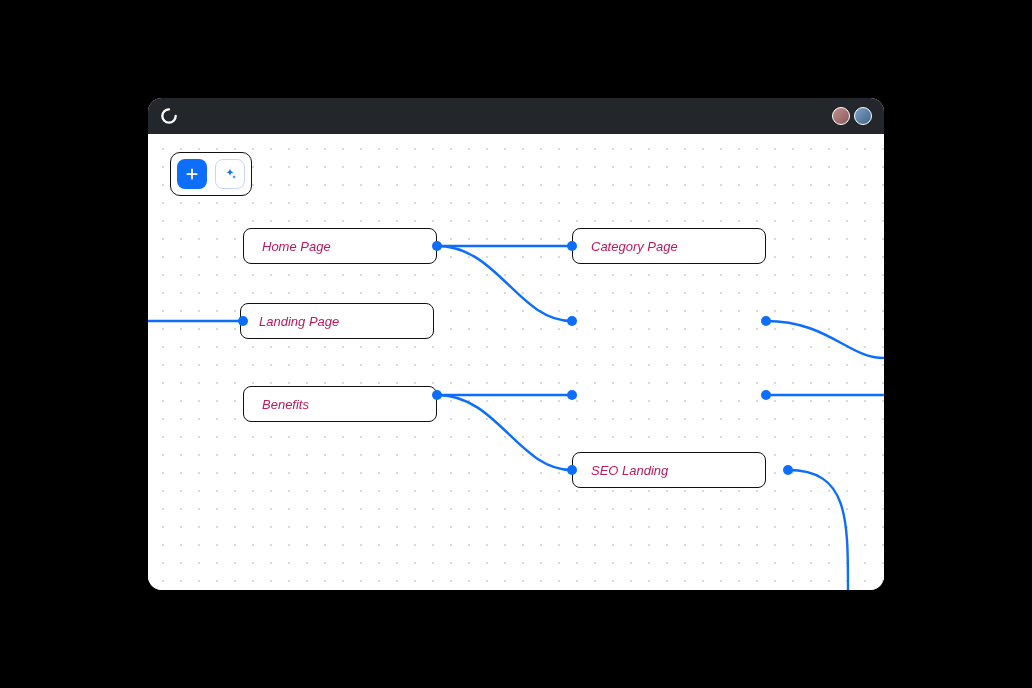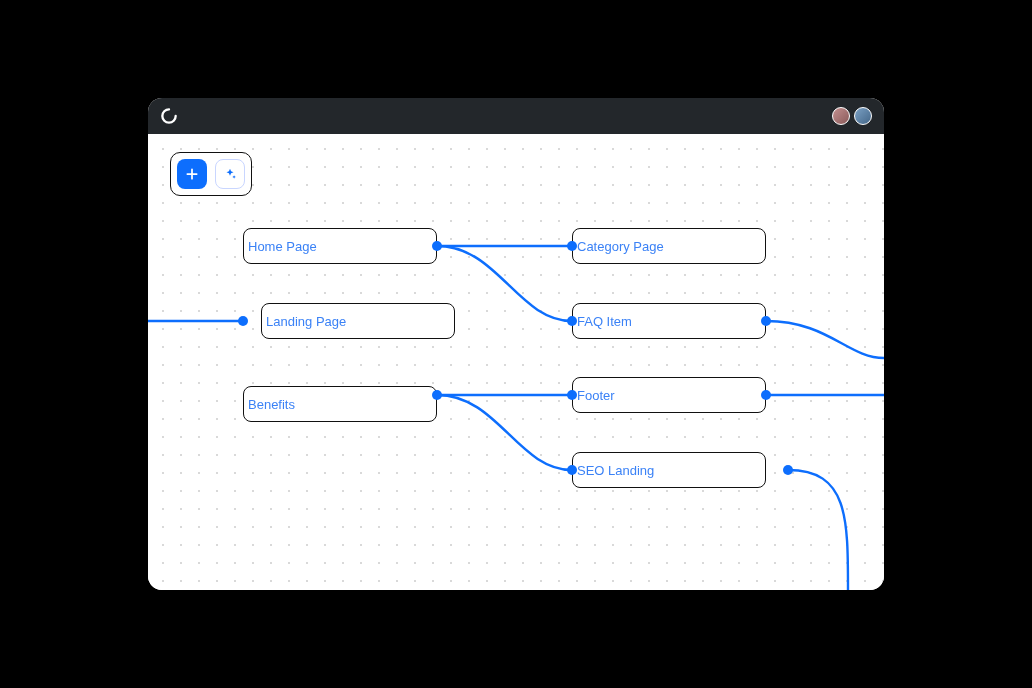--- a/index.html
+++ b/index.html
@@ -54,24 +54,25 @@
   .tool-btn.secondary { background:#fff; border:1px solid #c9d6ff; }
 
   
   .node {
     position: absolute;
     width: 194px; height: 36px;
     border: 1.5px solid #111;
     border-radius: 8px;
     background: #fff;
     display:flex; align-items:center;
-    padding: 0 4px;
-    font-size: 13px; color:#3b82f6;
+    padding: 0 18px;
+    font-size: 13px; color:#be185d;
     z-index: 4;
     cursor: move;
+    font-style: italic;
   }
 
   
   .dot {
     position:absolute; width:10px; height:10px; border-radius:50%;
     background:#0d6efd; z-index:5;
     transform: translate(-50%,-50%);
   }
 
   
@@ -128,35 +129,29 @@
       <path d="M618 223 C680 223, 700 260, 736 260"></path>
 
       <path d="M618 297 C680 297, 700 297, 736 297"></path>
 
       <path d="M640 372 C700 372, 700 420, 700 492"></path>
     </svg>
 
     <div class="node" style="left:95px; top:130px">
       <span>Home Page</span>
     </div>
-    <div class="node" style="left:113px; top:205px">
+    <div class="node" style="left:92px; top:205px">
       <span>Landing Page</span>
     </div>
     <div class="node" style="left:95px; top:288px">
       <span>Benefits</span>
     </div>
 
     <div class="node" style="left:424px; top:130px">
       <span>Category Page</span>
-    </div>
-    <div class="node" style="left:424px; top:205px">
-      <span>FAQ Item</span>
-    </div>
-    <div class="node" style="left:424px; top:279px">
-      <span>Footer</span>
     </div>
     <div class="node" style="left:424px; top:354px">
       <span>SEO Landing</span>
     </div>
 
     <div class="dot" style="left:95px; top:223px"></div>
 
     <div class="dot" style="left:289px; top:148px"></div>
 
     <div class="dot" style="left:289px; top:297px"></div>

